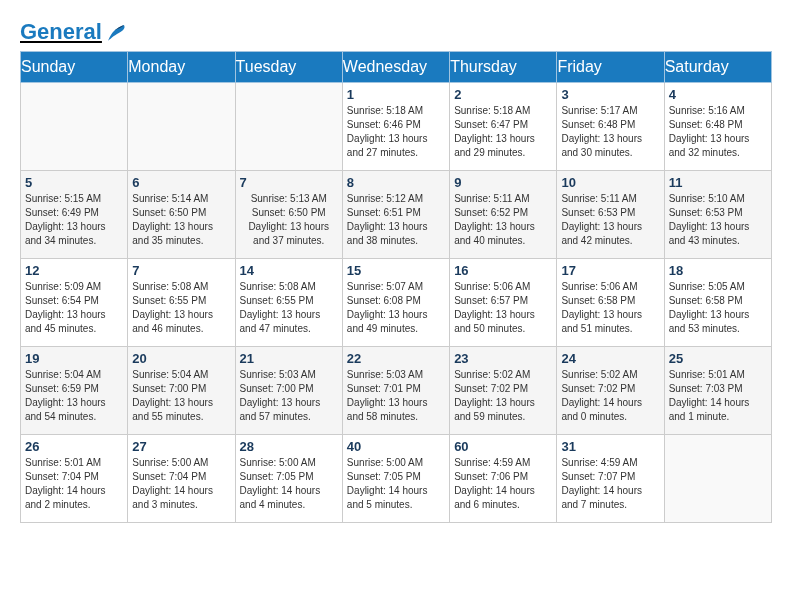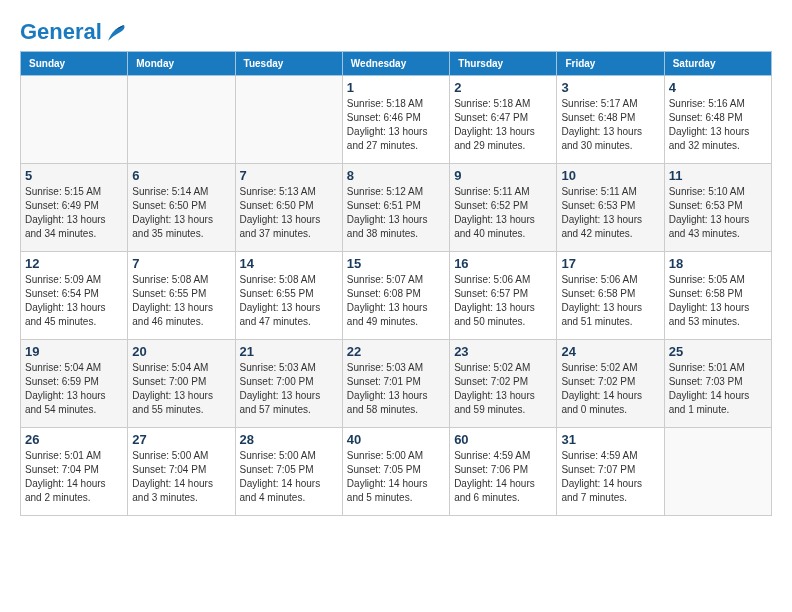--- a/index.html
+++ b/index.html
@@ -47,23 +47,23 @@
       color: #333;
     }
     table {
       width: 100%;
       border-collapse: collapse;
       table-layout: fixed;
     }
     thead tr th {
       background-color: #1a7abf;
       color: #fff;
-      font-size: 10px;
-      font-weight: bold;
-      padding: 6px 8px;
+      font-size: 16px;
+      font-weight: normal;
+      padding: 6px 0;
       text-align: left;
       border: 1px solid #a0c4e0;
     }
     tbody tr td {
       border: 1px solid #ccc;
       vertical-align: top;
       padding: 4px 4px;
       height: 88px;
       width: calc(100% / 7);
       background: #fff;
@@ -89,21 +89,21 @@
     .empty-cell {
       background: #f9f9f9 !important;
     }
   </style>
 </head>
 <body>
 
 <div class="header">
   <div class="logo">
     <div>
-      <div style="display:flex;align-items:center;">
+      <div style="display:flex;align-items:center;text-decoration:underline;">
         <div class="logo-text">
           <span>General</span><svg class="logo-icon" viewBox="0 0 24 24" style="display:inline-block;vertical-align:middle;margin-left:2px;">
               <path d="M20 4 C20 4 14 6 10 10 C6 14 4 20 4 20 C4 20 8 16 13 13 C18 10 22 8 20 4Z" fill="#1a7abf"></path>
               <path d="M10 10 C10 10 12 8 16 7 C18 6 20 4 20 4 C20 4 17 5 14 7 C11 9 10 10 10 10Z" fill="#1a3a5c"></path>
             </svg>
         </div>
       </div>
       <div style="font-size:22px;font-weight:bold;color:#1a7abf;margin-top:-4px;"></div>
     </div>
   </div>
@@ -169,21 +169,21 @@
         </td>
         <td>
           <span class="day-num">6</span>
           <div class="day-info" style="white-space: pre-line;">Sunrise: 5:14 AM
 Sunset: 6:50 PM
 Daylight: 13 hours
 and 35 minutes.</div>
         </td>
         <td>
           <span class="day-num">7</span>
-          <div class="day-info" style="white-space: pre-line;">Sunrise: 5:13 AM
+          <div class="day-info" style="white-space: pre-line; text-align: center;">Sunrise: 5:13 AM
 Sunset: 6:50 PM
 Daylight: 13 hours
 and 37 minutes.</div>
         </td>
         <td>
           <span class="day-num">8</span>
           <div class="day-info" style="white-space: pre-line;">Sunrise: 5:12 AM
 Sunset: 6:51 PM
 Daylight: 13 hours
 and 38 minutes.</div>

